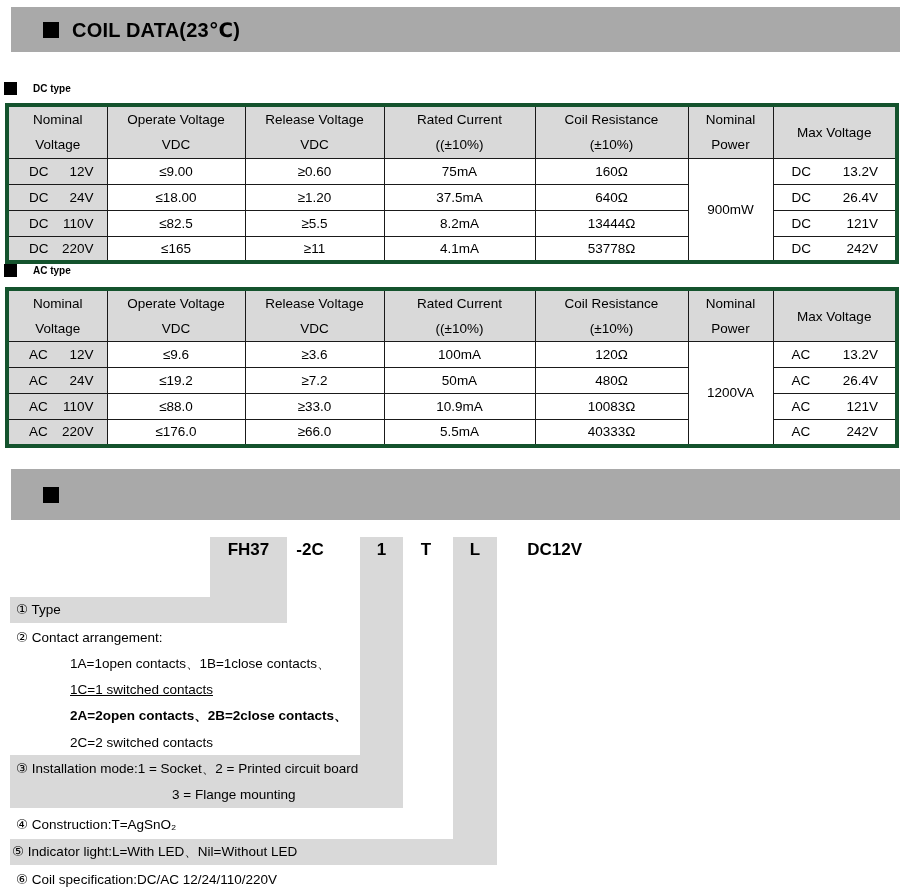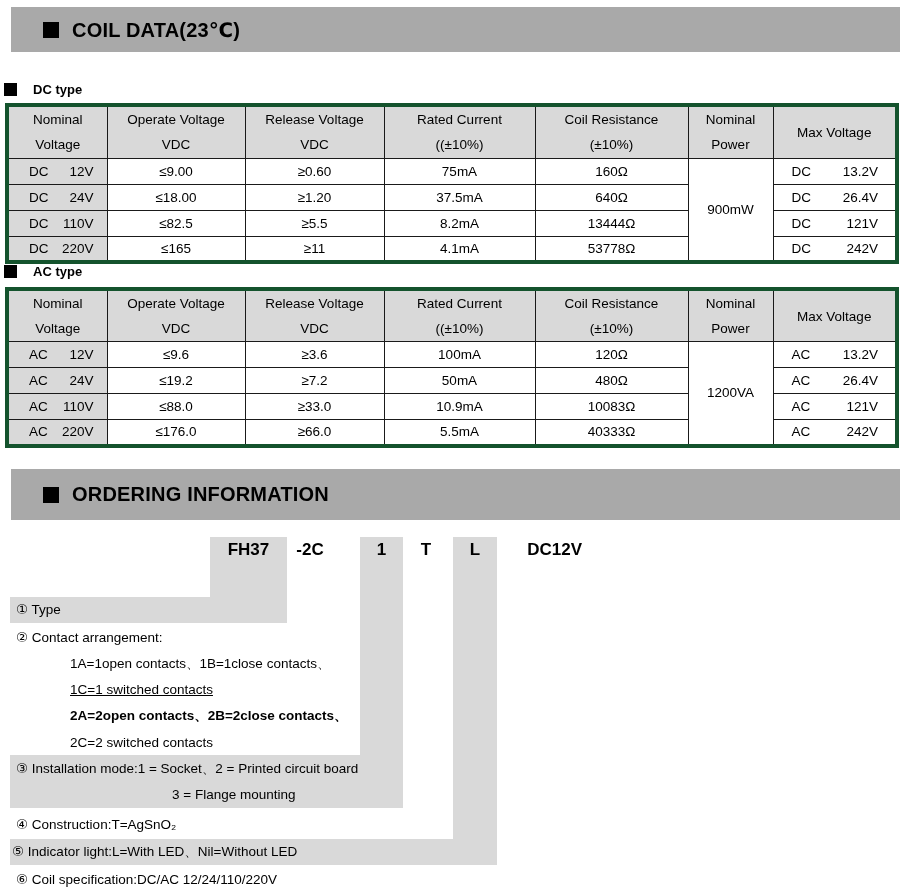--- a/index.html
+++ b/index.html
@@ -8,21 +8,21 @@
 
   .banner { position:absolute; left:11px; width:900px; background:#a9a9a9;
     display:flex; align-items:center; padding-left:32px; }
   .banner .sq { width:16px; height:16px; background:#000; margin-right:13px; flex:0 0 auto; }
   .banner .btxt { font-size:20px; font-weight:bold; letter-spacing:0.2px; }
   #banner-coil { top:7px; height:45px; }
   #banner-ordering { top:469px; height:51px; }
 
   .subhead { position:absolute; left:4px; display:flex; align-items:center; }
   .subhead .sq { width:13px; height:13px; background:#000; margin-right:16px; flex:0 0 auto; }
-  .subhead .stxt { font-size:13px; font-weight:bold; }
+  .subhead .stxt { font-size:10px; font-weight:bold; }
   #dc-heading { top:82px; }
   #ac-heading { top:264px; }
 
   table.coil { position:absolute; left:5px; width:890px; border-collapse:collapse;
     table-layout:fixed; font-size:13.5px; }
   #dc-table { top:103px; }
   #ac-table { top:287px; }
   table.coil th, table.coil td { border:1px solid #1a1a1a; text-align:center;
     vertical-align:middle; font-weight:normal; padding:0; }
   table.coil { border:4px solid #14532d; }
@@ -291,21 +291,20 @@
             <span>AC</span>
             <span>242V</span>
           </div>
         </td>
   </tr>
 </tbody>
   </table>
 
 <div class="banner" id="banner-ordering">
   <span class="sq"></span>
-  <span class="btxt">ORDERING INFORMATION</span>
 </div>
 
 <div class="grayblock" id="col-fh37"></div>
 <div class="grayblock" id="col-1"></div>
 <div class="grayblock" id="col-L"></div>
 <div class="grayblock" id="bar-1"></div>
 <div class="grayblock" id="bar-3"></div>
 <div class="grayblock" id="bar-5"></div>
 
 <div class="codepart" id="code-fh37">FH37</div>

